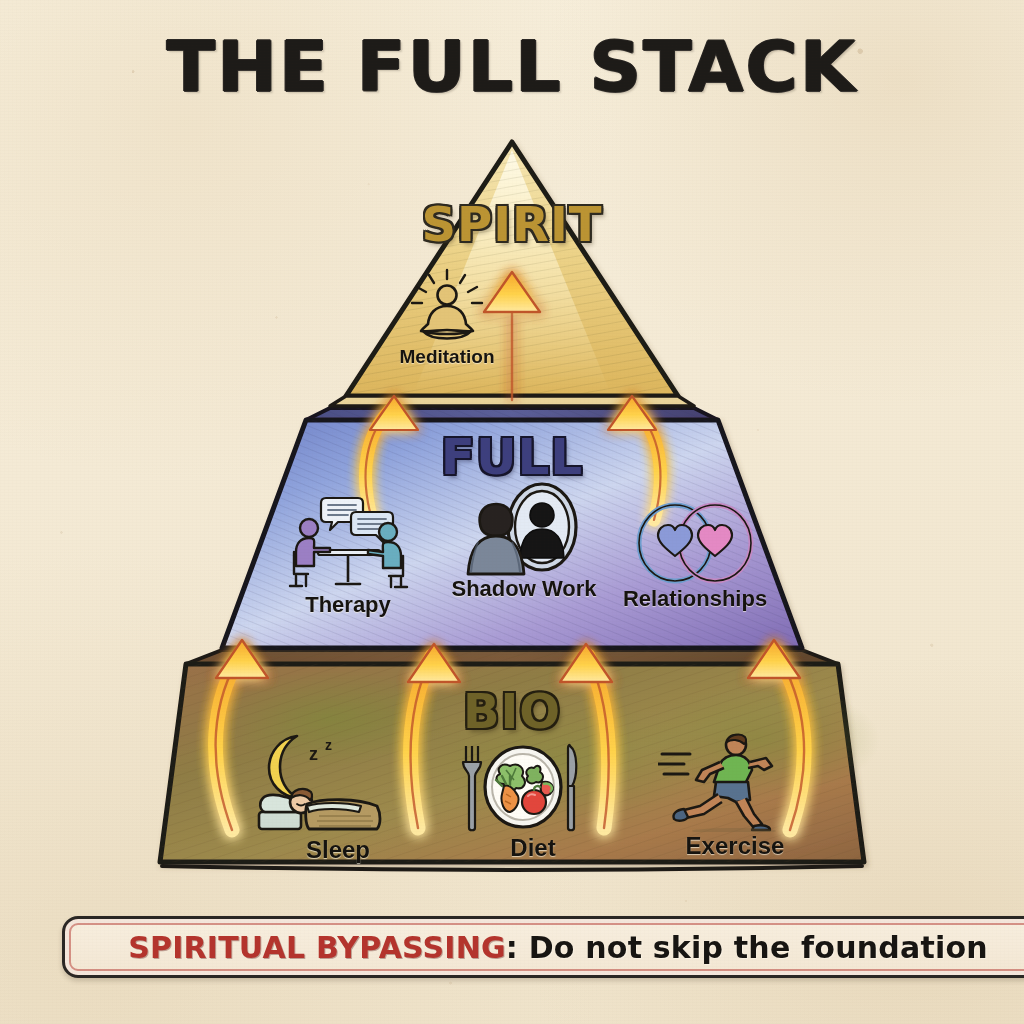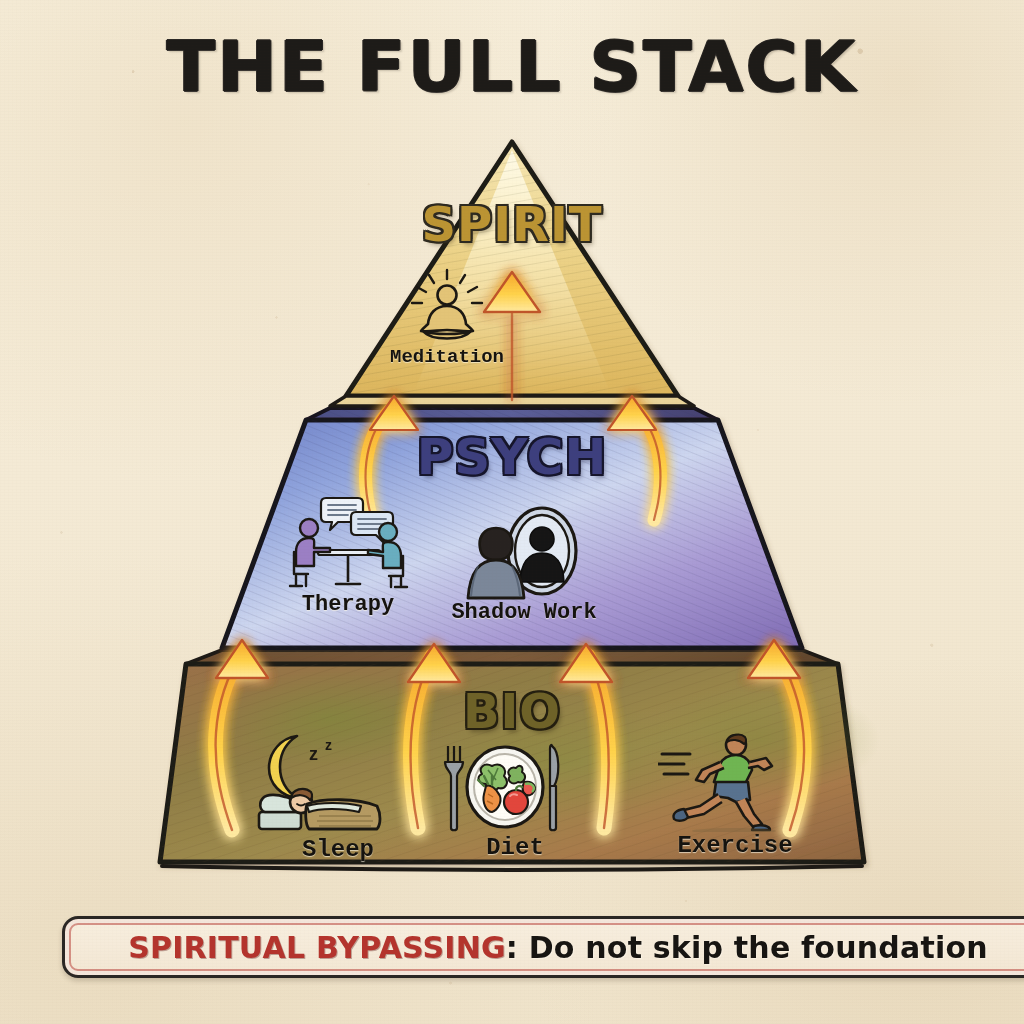--- a/index.html
+++ b/index.html
@@ -101,42 +101,42 @@
     text-shadow:
        2px 0 0 #241f10, -2px 0 0 #241f10, 0 2px 0 #241f10, 0 -2px 0 #241f10,
        2px 2px 0 #241f10, -2px 2px 0 #241f10, 2px -2px 0 #241f10, -2px -2px 0 #241f10,
        3px 4px 4px rgba(40,32,12,.35);
     margin-top: 15px;
   }
 
   
   .cell { position: absolute; text-align: center; }
   .cell .cap {
-    font-family: Liberation Mono, monospace;
+    font-family: Liberation Sans, sans-serif;
     font-weight: bold;
     color: #15130f;
     white-space: nowrap;
     text-shadow: 0 1px 1px rgba(255,250,235,.65);
   }
   .cell .glyph { display: block; margin: 0 auto; }
 
   
   #cell-meditation     { top: 268px; left: 382px; width: 130px; }
   #cell-transcendence  { top: 264px; left: 514px; width: 160px; }
   #cell-meditation .cap, #cell-transcendence .cap { font-size: 19px; margin-top: 2px; }
 
   
   #cell-therapy       { top: 494px; left: 268px; width: 160px; }
-  #cell-shadow-work   { top: 506px; left: 440px; width: 168px; }
+  #cell-shadow-work   { top: 482px; left: 440px; width: 168px; }
   #cell-relationships { top: 500px; left: 610px; width: 170px; }
   #cell-therapy .cap, #cell-shadow-work .cap, #cell-relationships .cap { font-size: 22px; margin-top: 2px; }
 
   
   #cell-sleep    { top: 732px; left: 238px; width: 180px; }
-  #cell-diet     { top: 742px; left: 420px; width: 170px; }
+  #cell-diet     { top: 742px; left: 438px; width: 170px; }
   #cell-exercise { top: 732px; left: 640px; width: 170px; }
   #cell-sleep .cap, #cell-diet .cap, #cell-exercise .cap { font-size: 24px; margin-top: 4px; margin-left: 20px; }
 
   
   #warning {
     position: absolute;
     left: 62px; top: 916px;
     width: 992px; height: 62px;
     box-sizing: border-box;
     display: flex; align-items: center; justify-content: center;
@@ -320,21 +320,21 @@
           <path d="M512,400 L512,300" fill="none" stroke="#c0552a" stroke-width="2.4" stroke-opacity=".8" stroke-linecap="round"></path>
           <path d="M512,272 L540,312 L484,312 Z" fill="url(#gArrow)" stroke="#c0552a" stroke-width="2.4" stroke-linejoin="round"></path>
         </g>
       </g>
     </svg>
   </div>
 
   <div id="title">THE FULL STACK</div>
 
   <div id="spirit-title" class="tier-title">SPIRIT</div>
-  <div id="psych-title" class="tier-title">PSYCH</div>
+  <div id="psych-title" class="tier-title">FULL</div>
   <div id="bio-title" class="tier-title">BIO</div>
 
   <div class="cell" id="cell-meditation">
     <svg class="glyph" width="96" height="78" viewBox="0 0 96 78">
       <g stroke="#1b1813" stroke-width="2.4" fill="none" stroke-linecap="round">
         <line x1="48" y1="2" x2="48" y2="11"></line>
         <line x1="30" y1="7" x2="35" y2="15"></line>
         <line x1="66" y1="7" x2="61" y2="15"></line>
         <line x1="18" y1="19" x2="27" y2="24"></line>
         <line x1="78" y1="19" x2="69" y2="24"></line>
@@ -390,20 +390,31 @@
       <path d="M82,47 C68,47 61,57 60,76 L104,76 C103,57 96,47 82,47 Z" fill="#151515" stroke="#0d0d0d" stroke-width="1.6" stroke-linejoin="round"></path>
 
       <path d="M36,22 C24,22 18,31 20,42 C21,50 27,54 36,54 C45,54 51,50 52,42 C54,31 48,22 36,22 Z" fill="#272220" stroke="#1b1813" stroke-width="2.6" stroke-linejoin="round"></path>
       <path d="M36,54 C19,54 10,66 8,92 L64,92 C62,66 53,54 36,54 Z" fill="#7b8799" stroke="#1b1813" stroke-width="2.8" stroke-linejoin="round"></path>
       <path d="M18,60 C14,70 12,80 11,90" fill="none" stroke="#4e5a6b" stroke-width="2" stroke-opacity=".7"></path>
       <path d="M52,60 C57,70 59,80 60,90" fill="none" stroke="#4e5a6b" stroke-width="2" stroke-opacity=".7"></path>
     </svg>
     <span class="cap">Shadow Work</span>
   </div>
 
+  <div class="cell" id="cell-relationships">
+    <svg class="glyph" width="124" height="86" viewBox="0 0 124 86">
+      <ellipse cx="42" cy="43" rx="36" ry="38" fill="none" stroke="#6f9fd0" stroke-width="5"></ellipse>
+      <ellipse cx="42" cy="43" rx="36" ry="38" fill="none" stroke="#1b1813" stroke-width="1.6"></ellipse>
+      <ellipse cx="82" cy="43" rx="36" ry="38" fill="none" stroke="#c58ac4" stroke-width="5"></ellipse>
+      <ellipse cx="82" cy="43" rx="36" ry="38" fill="none" stroke="#1b1813" stroke-width="1.6"></ellipse>
+      <path d="M42,56 C32,48 25,42 25,35 C25,29 30,25 35,25 C38,25 41,27 42,30 C43,27 46,25 49,25 C54,25 59,29 59,35 C59,42 52,48 42,56 Z" fill="#8b9ad8" stroke="#1b1813" stroke-width="2.2" stroke-linejoin="round"></path>
+      <path d="M82,56 C72,48 65,42 65,35 C65,29 70,25 75,25 C78,25 81,27 82,30 C83,27 86,25 89,25 C94,25 99,29 99,35 C99,42 92,48 82,56 Z" fill="#e489c4" stroke="#1b1813" stroke-width="2.2" stroke-linejoin="round"></path>
+    </svg>
+    <span class="cap">Relationships</span>
+  </div>
 
   <div class="cell" id="cell-sleep">
     <svg class="glyph" width="150" height="104" viewBox="0 0 150 104">
 
       <path d="M44,4 C28,6 16,20 16,36 C16,52 28,64 44,66 C32,58 27,48 27,35 C27,22 33,11 44,4 Z" fill="#f2d24f" stroke="#1b1813" stroke-width="2.6" stroke-linejoin="round"></path>
 
       <text x="56" y="28" font-family="Liberation Sans, sans-serif" font-size="18" font-weight="bold" fill="#1b1813">z</text>
       <text x="72" y="18" font-family="Liberation Sans, sans-serif" font-size="14" font-weight="bold" fill="#1b1813">z</text>
 
       <rect x="6" y="80" width="42" height="17" rx="3" fill="#cfdcd3" stroke="#1b1813" stroke-width="2.6"></rect>

